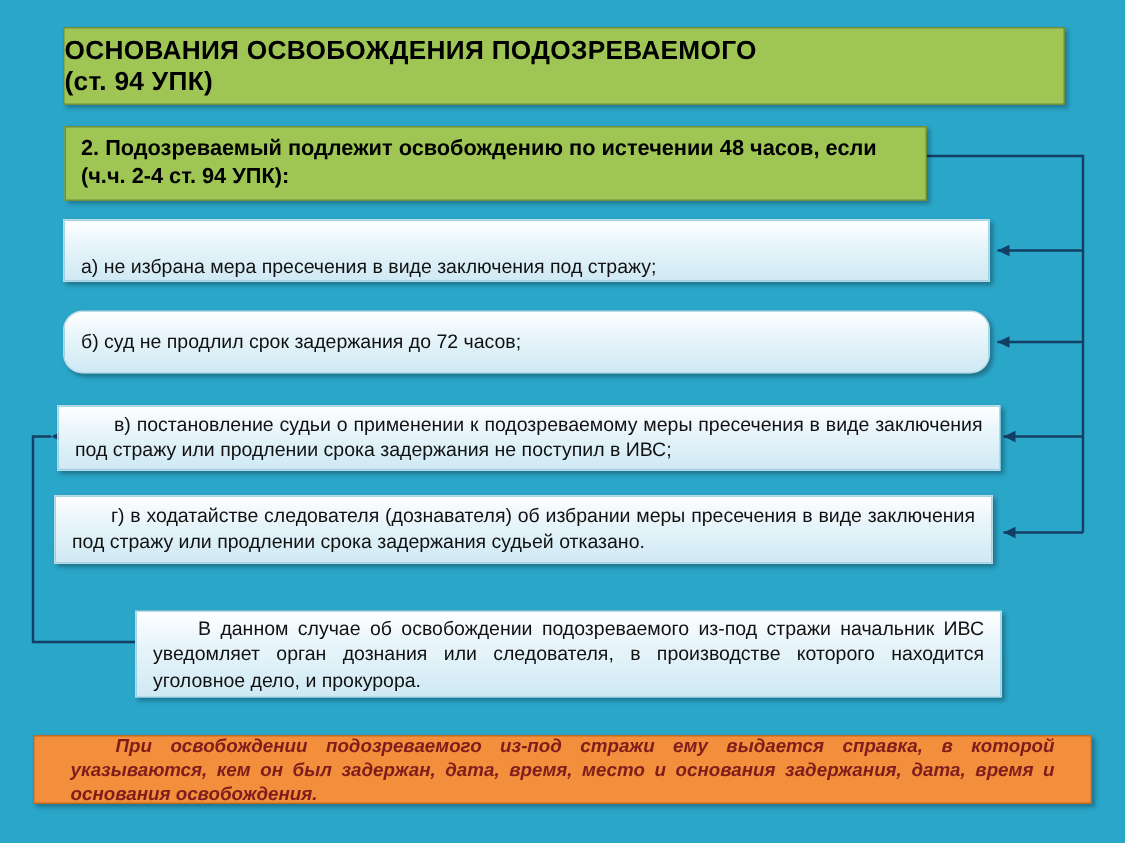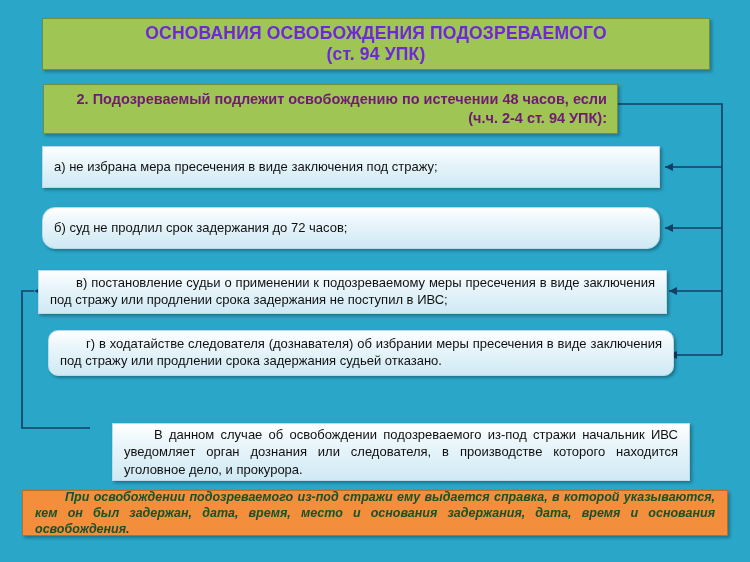--- a/index.html
+++ b/index.html
@@ -35,64 +35,64 @@
     width: 668px;
     height: 52px;
     background: #9ec martial;
   }
   #title-box, #intro-box {
     background: #9fc555;
     border: 1px solid #6f8f3a;
     box-shadow: 2px 2px 3px rgba(0,0,0,0.28);
   }
   #title-box .txt {
-    text-align: center;
+    text-align: left;
     font-size: 17.5px;
     font-weight: bold;
-    color: #6d28d9;
+    color: #000000;
     line-height: 1.22;
     letter-spacing: 0.2px;
   }
 
   
   #intro-box {
     left: 43px;
     top: 84px;
     width: 575px;
     height: 50px;
   }
   #intro-box .txt {
-    text-align: right;
+    text-align: left;
     font-size: 14.5px;
     font-weight: bold;
-    color: #701a75;
+    color: #000000;
     line-height: 1.28;
     padding: 0 10px;
   }
 
   
   .lightbox {
     background: linear-gradient(180deg, #ffffff 0%, #eaf6fb 35%, #cfe9f4 100%);
     border: 1px solid #bcd9e6;
     box-shadow: 2px 2px 3px rgba(0,0,0,0.30);
   }
   .lightbox .txt {
     font-size: 13px;
     color: #111111;
     line-height: 1.30;
     padding: 0 11px;
   }
   .just .txt { text-align: justify; text-indent: 26px; }
   .lead .txt { text-align: left; }
 
-  #box-a { left: 42px; top: 146px; width: 618px; height: 42px; }
+  #box-a { left: 42px; top: 146px; width: 618px; height: 42px; align-items: flex-end; }
   #box-b { left: 42px; top: 207px; width: 618px; height: 42px; border-radius: 13px; }
   #box-v { left: 38px; top: 270px; width: 629px; height: 44px; }
-  #box-g { left: 48px; top: 330px; width: 626px; height: 46px; border-radius: 10px; }
-  #box-note { left: 90px; top: 423px; width: 578px; height: 58px; margin-left: 22px; }
+  #box-g { left: 36px; top: 330px; width: 626px; height: 46px; }
+  #box-note { left: 90px; top: 407px; width: 578px; height: 58px; }
 
   #box-note .txt {
     text-align: justify;
     text-indent: 30px;
     font-size: 13px;
     line-height: 1.32;
   }
 
   
   #box-orange {
@@ -103,23 +103,23 @@
     background: #f28e3c;
     border: 1px solid #c06a22;
     box-shadow: 2px 2px 3px rgba(0,0,0,0.30);
   }
   #box-orange .txt {
     text-align: justify;
     text-indent: 30px;
     font-style: italic;
     font-weight: bold;
     font-size: 12.5px;
-    color: #14532d;
+    color: #7f1d1d;
     line-height: 1.30;
-    padding: 0 12px;
+    padding: 0 24px;
   }
 
   
   #connectors {
     position: absolute;
     left: 0;
     top: 0;
     width: 750px;
     height: 562px;
     pointer-events: none;

